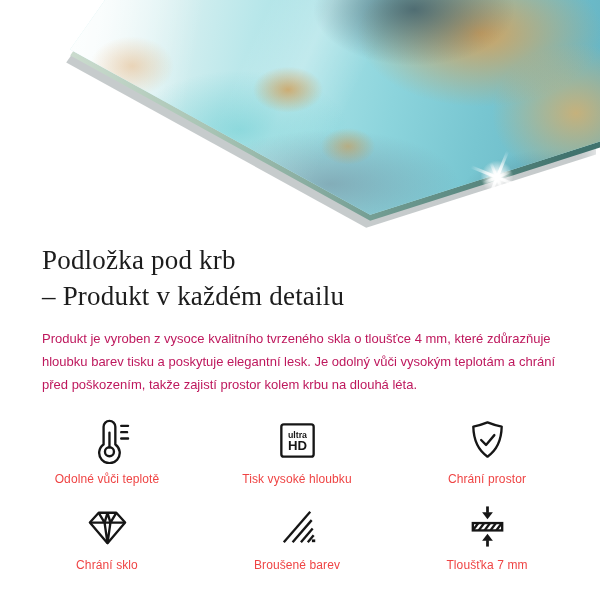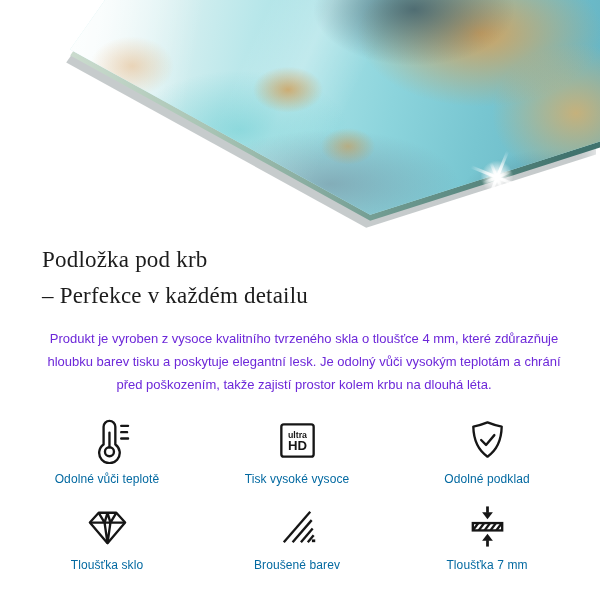--- a/index.html
+++ b/index.html
@@ -37,31 +37,31 @@
   .sparkle .ray{position:absolute;left:50%;top:0;width:2.5px;height:100%;
     background:linear-gradient(180deg, transparent 0%, #fff 42%, #fff 58%, transparent 100%);}
   .sparkle .ray.r1{transform:translateX(-50%) rotate(22deg);}
   .sparkle .ray.r2{transform:translateX(-50%) rotate(112deg);}
   .sparkle .ray.r3{transform:translateX(-50%) rotate(67deg) scaleY(0.55);}
   .sparkle .ray.r4{transform:translateX(-50%) rotate(157deg) scaleY(0.55);}
 
   
   .title{margin:6px 30px 0 42px;
          font-family:"Liberation Serif","DejaVu Serif",serif;font-weight:400;
-         font-size:23px;line-height:36px;color:#1c1c1c;letter-spacing:0.2px;}
+         font-size:27px;line-height:36px;color:#1c1c1c;letter-spacing:0.2px;}
   .title span{display:block;}
   .desc{margin:13px 34px 0 42px;width:524px;
-        font-size:13px;line-height:23px;color:#6d28d9;text-align:center;}
+        font-size:13px;line-height:23px;color:#be185d;}
 
   
   .features{display:grid;grid-template-columns:repeat(3,1fr);row-gap:17px;
             width:570px;margin:21px 0 0 12px;}
   .feature{display:flex;flex-direction:column;align-items:center;}
   .feature svg{width:47px;height:47px;display:block;}
-  .feature .flabel{margin-top:8px;font-size:12px;color:#0369a1;letter-spacing:0.1px;text-align:center;}
+  .feature .flabel{margin-top:8px;font-size:12px;color:#ef4444;letter-spacing:0.1px;text-align:center;}
   .ic{stroke:#161616;fill:none;stroke-width:2.4;}
   .icf{fill:#161616;stroke:none;}
   .svgtext{fill:#161616;font-family:"Liberation Sans","DejaVu Sans",sans-serif;text-anchor:middle;}
 </style>
 </head>
 <body>
 
 <div class="page">
 
   <div class="hero">
@@ -72,21 +72,21 @@
       <div class="ray r1"></div>
         <div class="ray r2"></div>
       <div class="ray r3"></div>
         <div class="ray r4"></div>
       <div class="core"></div>
     </div>
   </div>
 
   <h1 class="title">
     <span>Podložka pod krb</span>
-    <span>– Perfekce v každém detailu</span>
+    <span>– Produkt v každém detailu</span>
   </h1>
 
   <p class="desc">Produkt je vyroben z vysoce kvalitního tvrzeného skla o tloušťce 4 mm, které zdůrazňuje hloubku barev tisku a poskytuje elegantní lesk. Je odolný vůči vysokým teplotám a chrání před poškozením, takže zajistí prostor kolem krbu na dlouhá léta.</p>
 
   <div class="features">
 
     <div class="feature">
       <svg viewBox="0 0 48 48">
         <path class="ic" stroke-linejoin="round" d="M20 10 a6 6 0 0 1 12 0 V28 a10.5 10.5 0 1 1 -12 0 Z"></path>
         <circle class="ic" cx="26" cy="35.5" r="4.6"></circle>
@@ -95,37 +95,37 @@
       </svg>
       <div class="flabel">Odolné vůči teplotě</div>
     </div>
 
     <div class="feature">
       <svg viewBox="0 0 48 48">
         <rect class="ic" x="7.5" y="7.5" width="33" height="33" rx="2.5" stroke-width="2.6"></rect>
         <text class="svgtext" x="24" y="21" font-size="9" font-weight="600">ultra</text>
         <text class="svgtext" x="24" y="34" font-size="13.5" font-weight="800">HD</text>
       </svg>
-      <div class="flabel">Tisk vysoké vysoce</div>
+      <div class="flabel">Tisk vysoké hloubku</div>
     </div>
 
     <div class="feature">
       <svg viewBox="0 0 48 48">
         <path class="ic" stroke-linejoin="round" d="M24 5.5 C29 7.5 34 9 38.5 9.8 C38.2 23.5 33.8 33.8 24 40.5 C14.2 33.8 9.8 23.5 9.5 9.8 C14 9 19 7.5 24 5.5 Z"></path>
         <path class="ic" stroke-width="2.6" stroke-linecap="round" stroke-linejoin="round" d="M17.5 23.5 L22.5 28.5 L31 18.5"></path>
       </svg>
-      <div class="flabel">Odolné podklad</div>
+      <div class="flabel">Chrání prostor</div>
     </div>
 
     <div class="feature">
       <svg viewBox="0 0 48 48">
         <path class="ic" stroke-width="2.2" stroke-linejoin="round" d="M15 10 H33 L42 20 L24 41 L6 20 Z"></path>
         <path class="ic" stroke-width="1.8" stroke-linejoin="round" d="M6 20 H42 M15 10 L21 20 L24 41 M33 10 L27 20 L24 41 M24 10 L21 20 M24 10 L27 20"></path>
       </svg>
-      <div class="flabel">Tloušťka sklo</div>
+      <div class="flabel">Chrání sklo</div>
     </div>
 
     <div class="feature">
       <svg viewBox="0 0 48 48">
         <path class="ic" stroke-width="4.4" d="M10 40 L37 9"></path>
         <path class="ic" stroke-width="4.4" d="M19 40 L38.5 17.5"></path>
         <path class="ic" stroke-width="4.4" d="M27.5 40 L39.5 26"></path>
         <path class="ic" stroke-width="4.4" d="M34.5 40 L40.5 33"></path>
         <rect class="icf" x="38.7" y="37.2" width="3.4" height="2.8"></rect>
       </svg>

